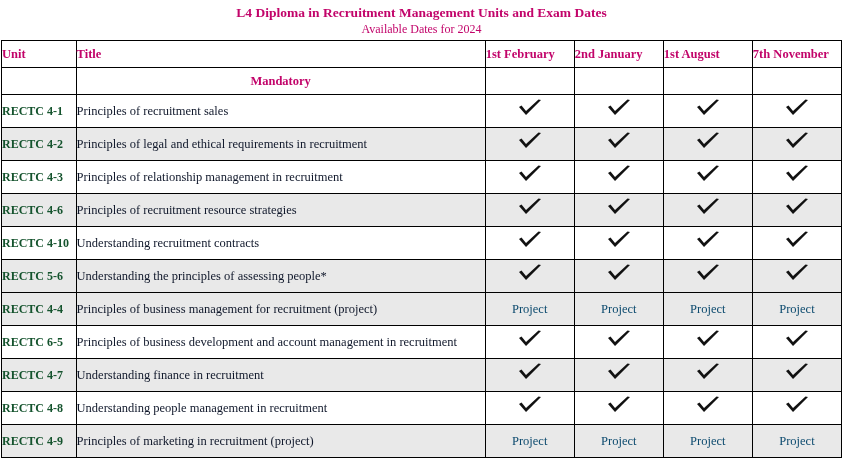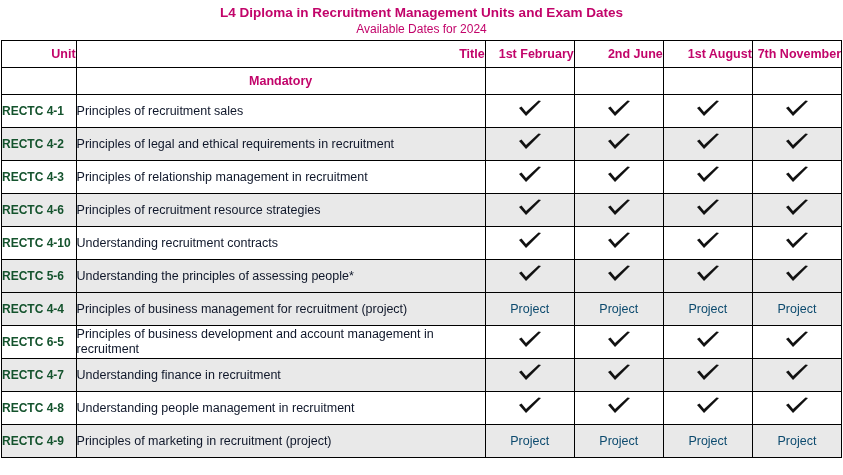--- a/index.html
+++ b/index.html
@@ -12,20 +12,21 @@
     height: 475px;
     font-family: "Liberation Sans", sans-serif;
     color: #1f1f1f;
     overflow: hidden;
   }
   .page {
     width: 843px;
     height: 475px;
     box-sizing: border-box;
     position: relative;
+    font-family: Liberation Serif, serif;
   }
   .title-block {
     text-align: center;
     padding-top: 4px;
   }
   .main-title {
     color: #c2046a;
     font-weight: bold;
     font-size: 13.5px;
     line-height: 17px;
@@ -44,21 +45,21 @@
   }
   table.units th, table.units td {
     border: 1px solid #000000;
     padding: 0;
     vertical-align: middle;
   }
   thead th {
     color: #c2046a;
     font-weight: bold;
     font-size: 12.5px;
-    text-align: right;
+    text-align: left;
     height: 26px;
     background: #ffffff;
   }
   col.c-unit { width: 72px; }
   col.c-title { width: 395px; }
   col.c-date { width: 86px; }
 
   td.unit {
     color: #14532d;
     font-weight: bold;
@@ -115,21 +116,21 @@
       <col class="c-date">
       <col class="c-date">
       <col class="c-date">
       <col class="c-date">
     </colgroup>
     <thead>
       <tr>
         <th>Unit</th>
         <th>Title</th>
         <th>1st February</th>
-        <th>2nd June</th>
+        <th>2nd January</th>
         <th>1st August</th>
         <th>7th November</th>
       </tr>
     </thead>
     <tbody id="table-body">
         <tr class="plain">
           <td class="blank-cell"></td>
           <td class="section">Mandatory</td>
           <td class="date blank-cell"></td>
           <td class="date blank-cell"></td>

